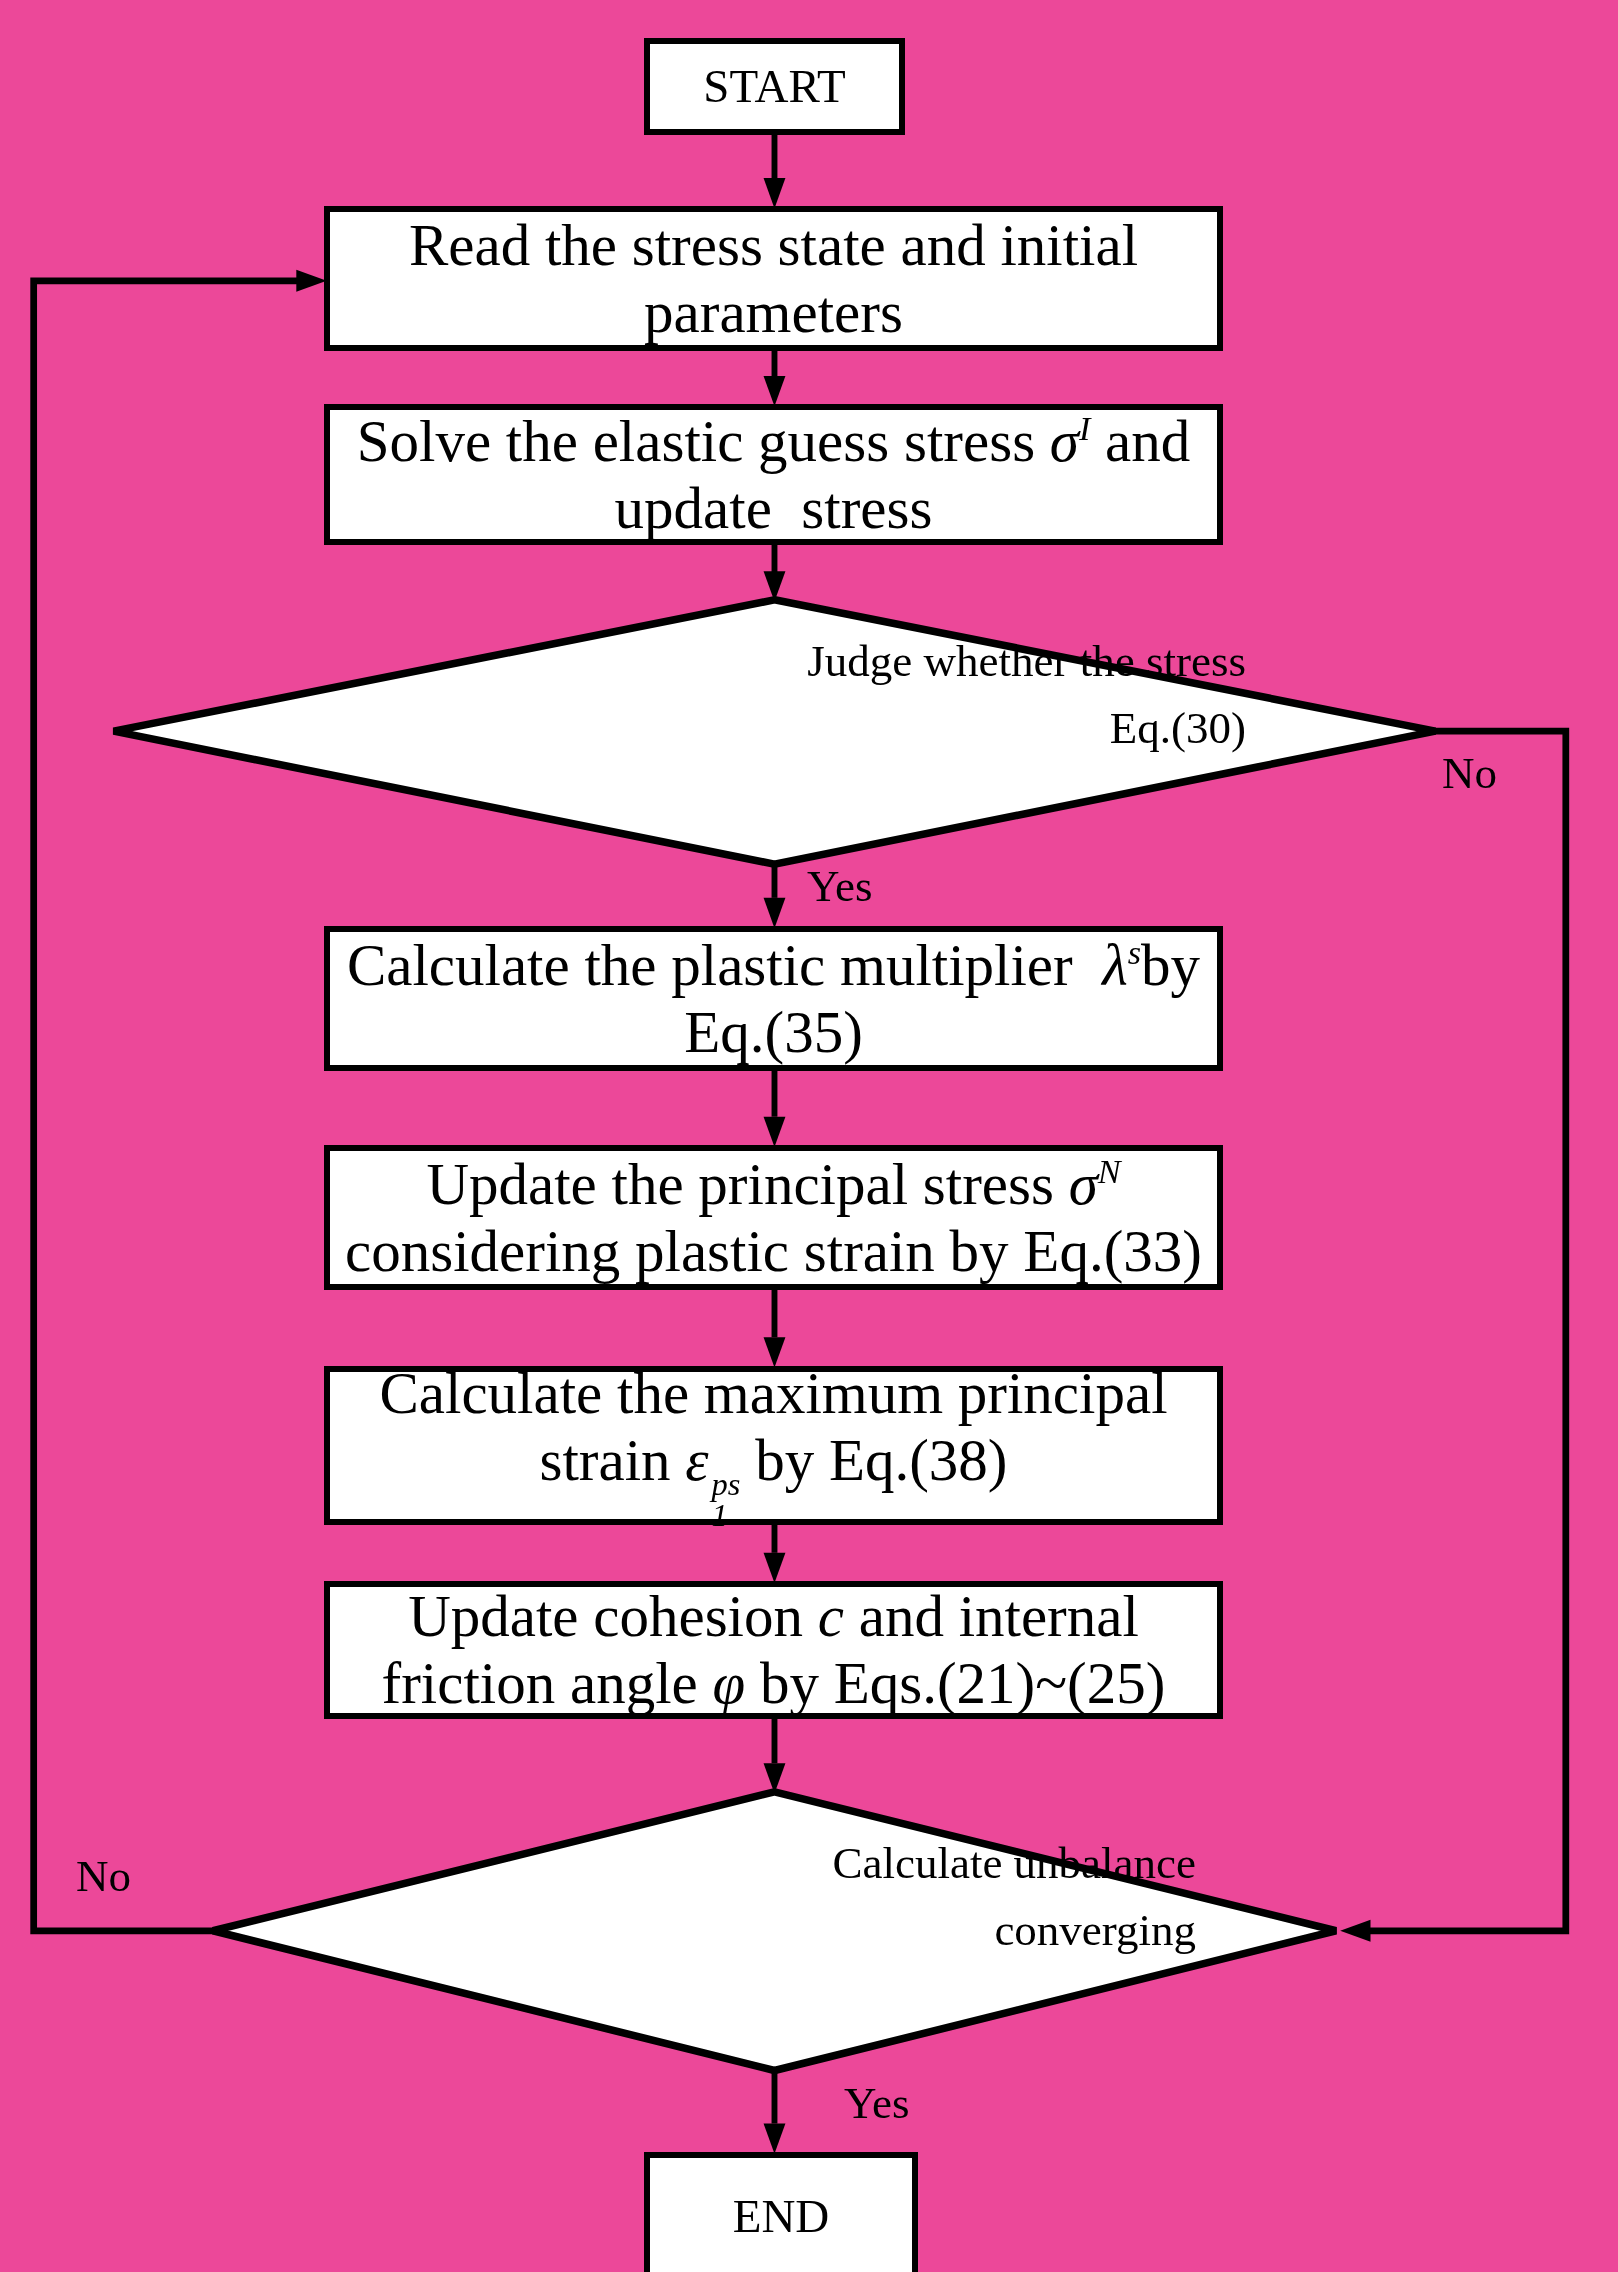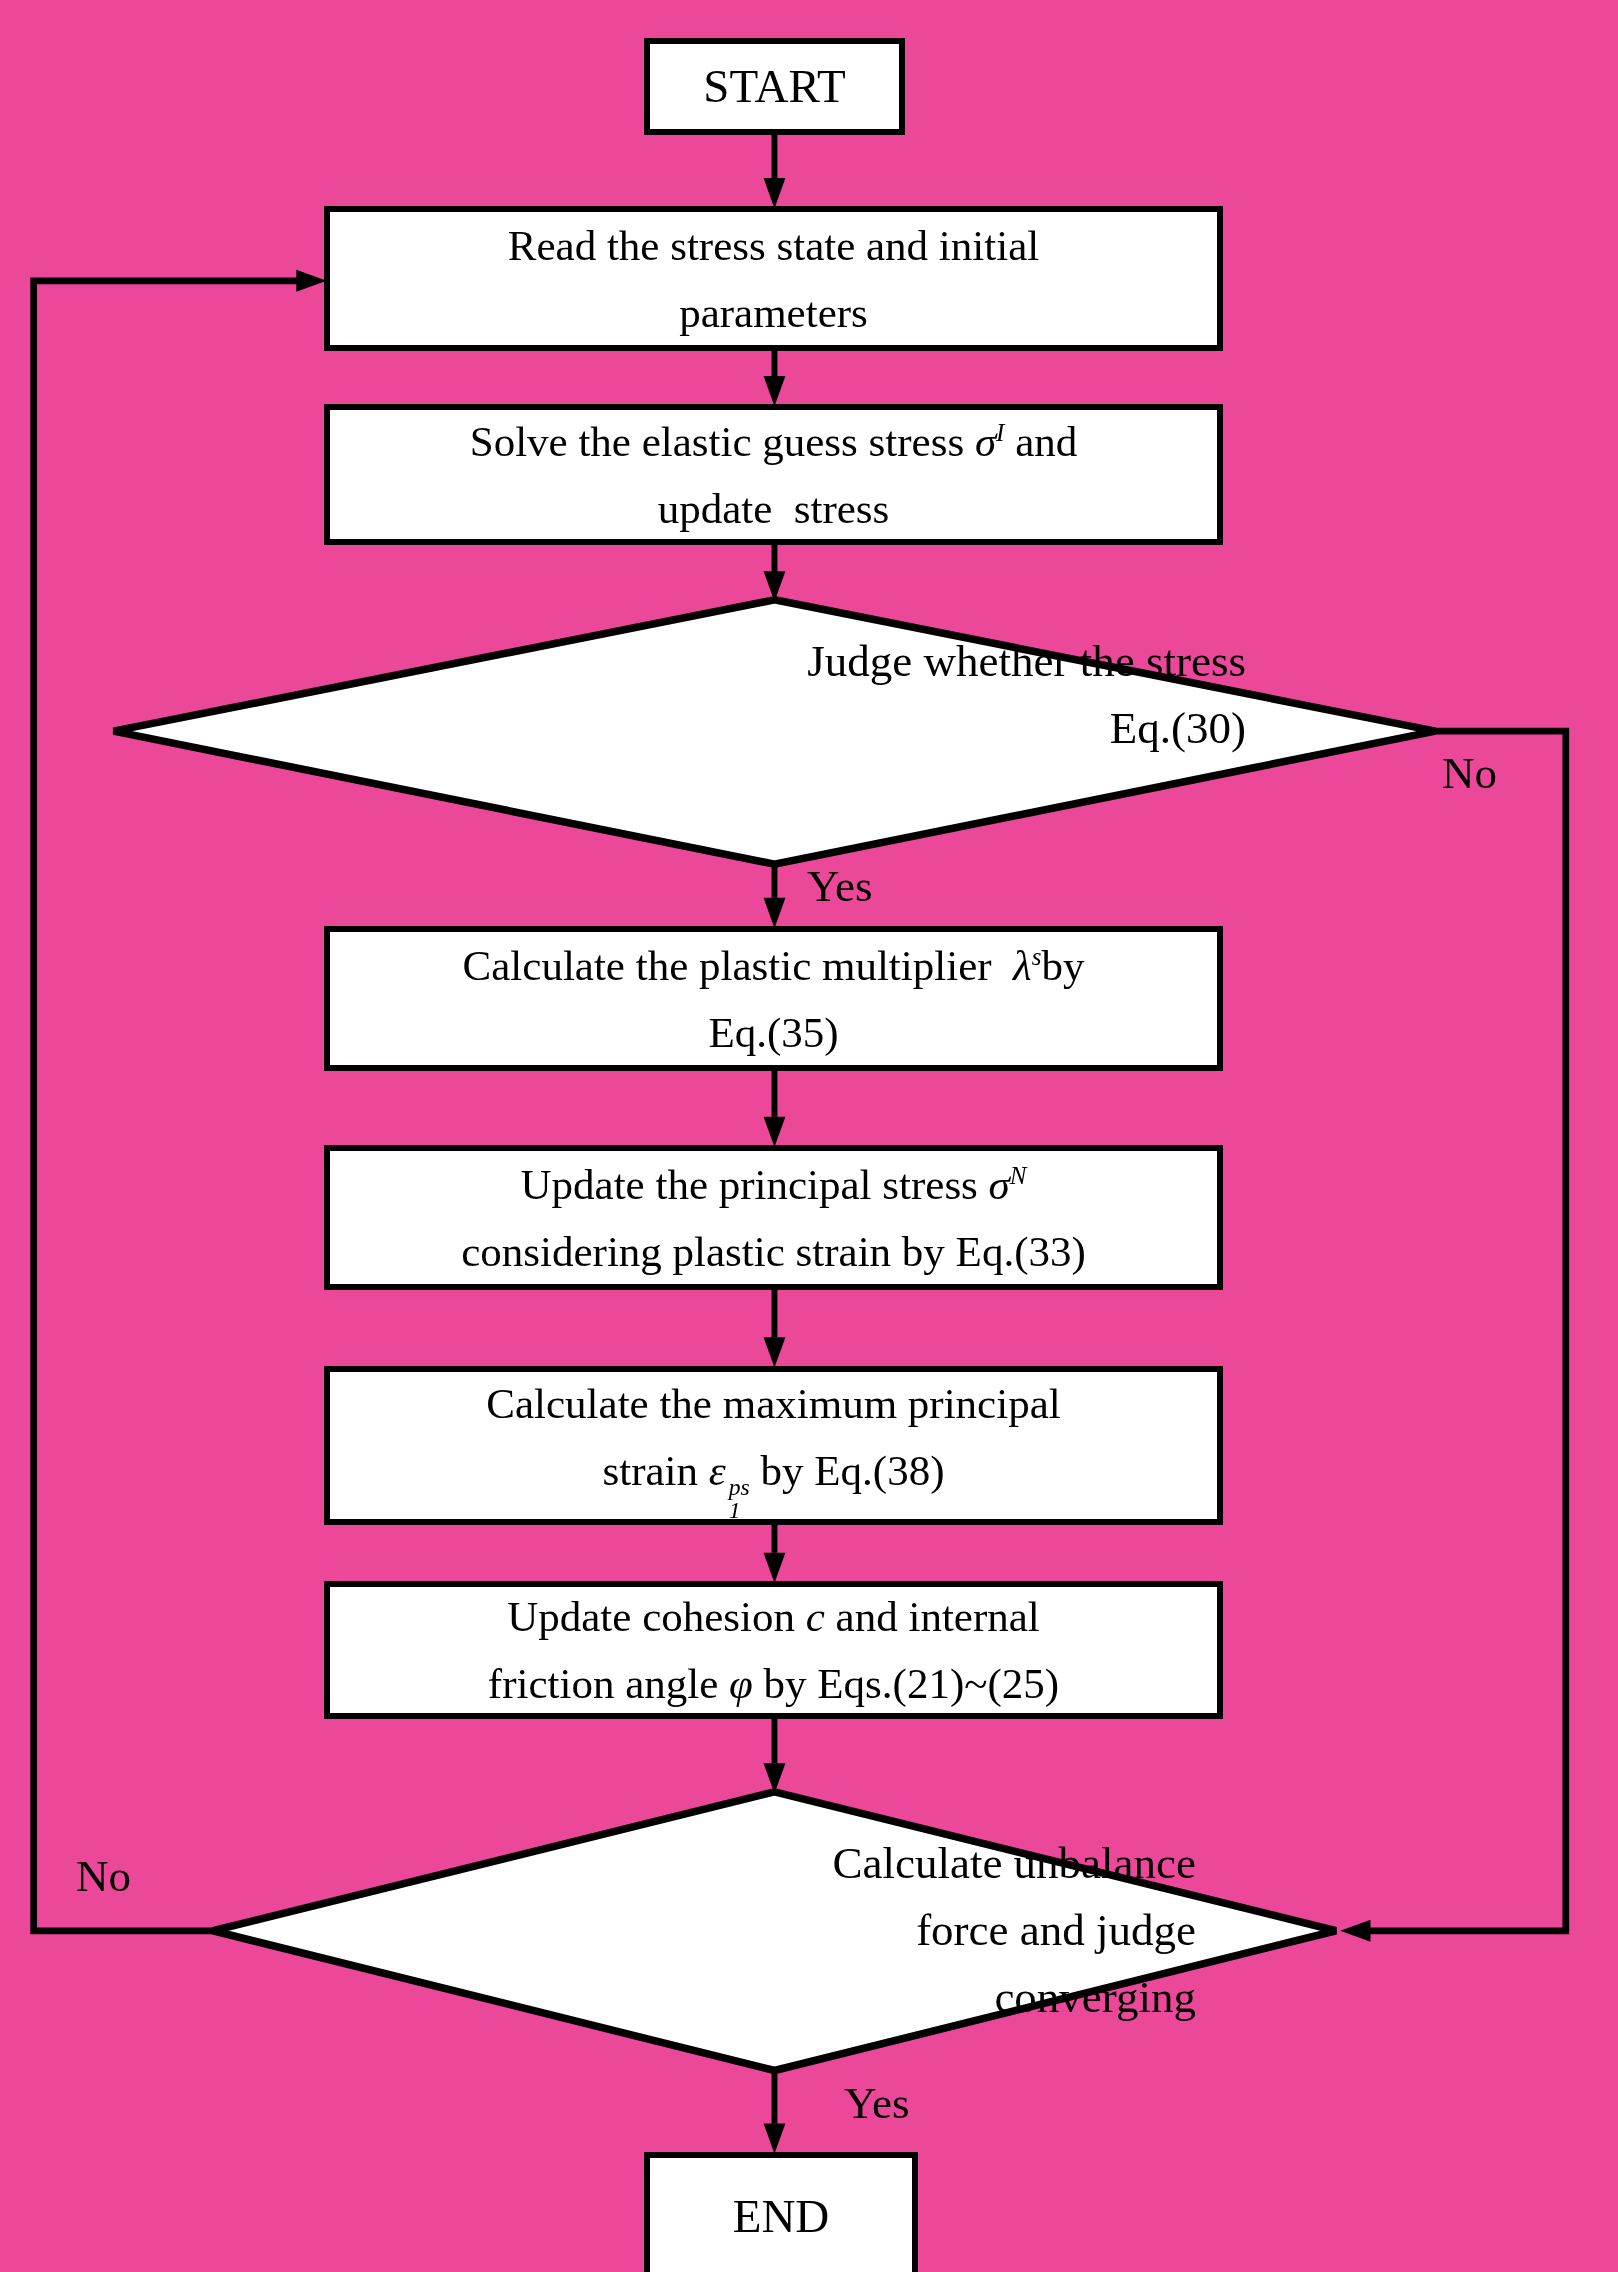--- a/index.html
+++ b/index.html
@@ -1,21 +1,21 @@
 <!DOCTYPE html>
 <html style="font-size:13.5px"><head>
 <meta charset="utf-8">
 <style>
   html,body{margin:0;padding:0;background:#ffffff;}
   .canvas{position:relative;width:1618px;height:2273px;background:#ec4899;
           font-family:Liberation Serif, serif;color:#000;overflow:hidden;}
   svg.layer{position:absolute;left:0;top:0;}
   .box{position:absolute;box-sizing:border-box;border:6.7px solid #000;background:#fff;
        display:flex;flex-direction:column;align-items:center;justify-content:center;
-       text-align:center;font-size:43px;}
+       text-align:center;font-size:59px;}
   .box .line{line-height:67px;white-space:pre-wrap;}
   .terminal{font-size:47px;}
   .dtext{position:absolute;text-align:right;font-size:45px;}
   .dtext .line{line-height:67px;white-space:pre-wrap;}
   .elabel{position:absolute;font-size:45px;line-height:51px;}
   .sym{font-style:italic;}
   .sp{font-style:italic;font-size:0.58em;vertical-align:super;line-height:0;}
   .ss{display:inline-flex;flex-direction:column;align-items:flex-start;
       font-size:0.55em;line-height:0.95;font-style:italic;vertical-align:-0.45em;margin-left:3px;}
   .ss .up,.ss .dn{display:block;}
@@ -98,21 +98,20 @@
     <div class="line"><span>strain </span><span class="sym">ε</span><span class="ss"><span class="up">ps</span><span class="dn">1</span></span><span> by Eq.(38)</span></div>
   </div>
 
   <div class="box" style="left:324px;top:1581px;width:899px;height:138px">
     <div class="line"><span>Update cohesion </span><span class="sym">c</span><span> and internal</span></div>
     <div class="line"><span>friction angle </span><span class="sym">φ</span><span> by Eqs.(21)~(25)</span></div>
   </div>
 
   <div class="dtext" style="left:354px;top:1830px;width:842px">
     <div class="line">Calculate unbalance</div>
-    <div class="line">force and judge</div>
     <div class="line">converging</div>
   </div>
 
   <div class="box terminal" style="left:644px;top:2152px;width:274px;height:128px">
     <div class="line">END</div>
   </div>
 
   <div class="elabel" style="left:807px;top:861px">Yes</div>
   <div class="elabel" style="left:1442px;top:748px">No</div>
   <div class="elabel" style="left:844px;top:2078px">Yes</div>

